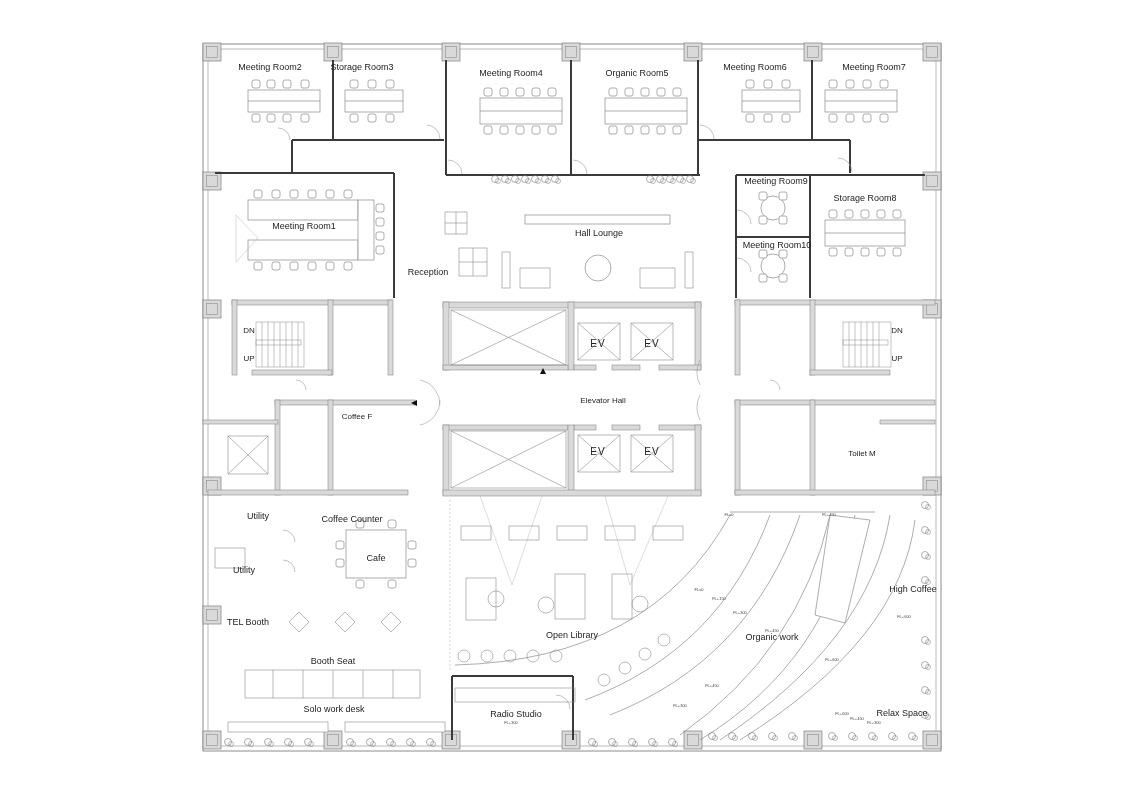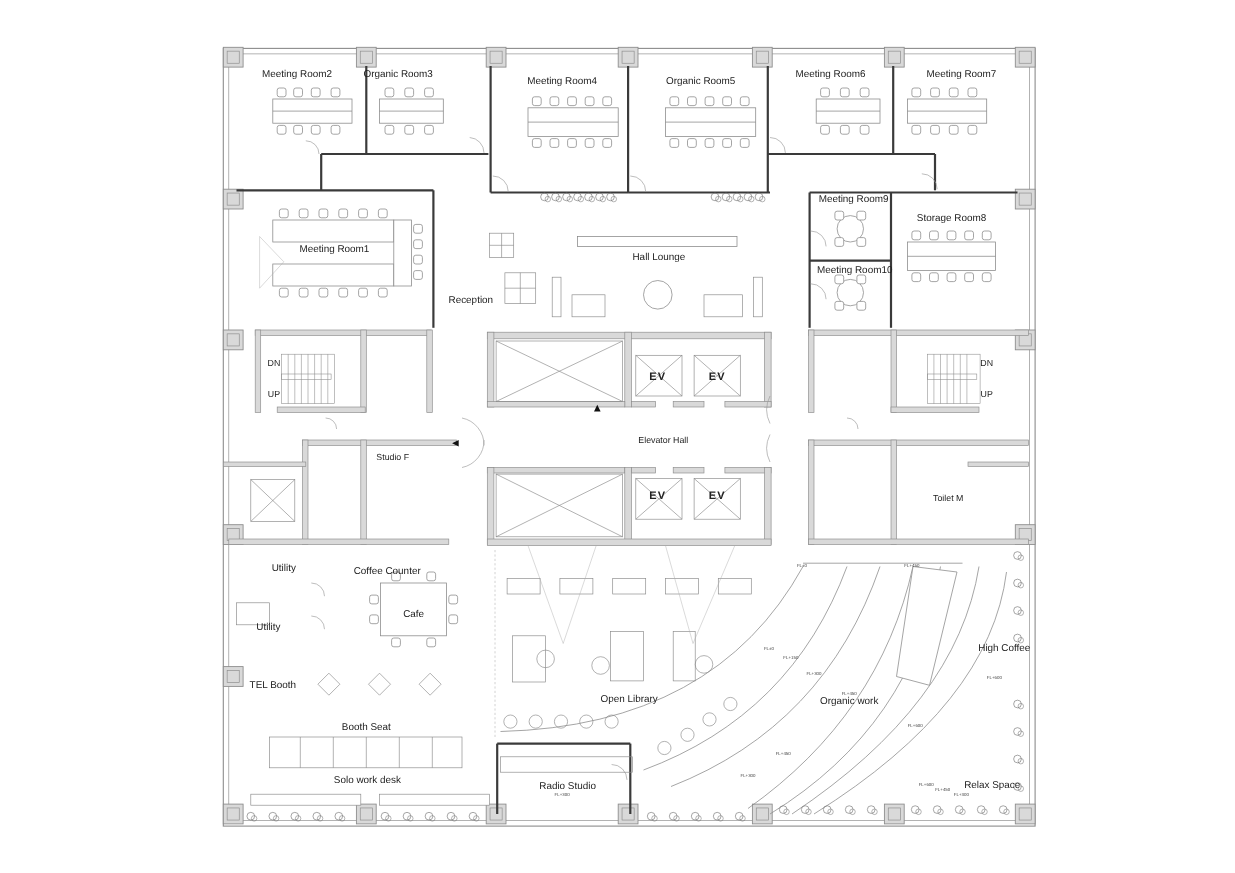--- a/index.html
+++ b/index.html
@@ -2,21 +2,21 @@
 <html><head>
 <meta charset="utf-8">
 <style>
   html, body { margin:0; padding:0; background:#ffffff; }
   body { width:1123px; height:794px; position:relative; overflow:hidden;
          font-family:"Liberation Sans", sans-serif; color:#222; }
   #plan { position:absolute; left:0; top:0; }
   .lbl { position:absolute; font-size:9px; color:#222; white-space:nowrap;
          transform:translate(-50%,-50%); }
   .lbl.small { font-size:4px; color:#444; }
-  .lbl.ev { font-size:10px; letter-spacing:1px;font-weight:bold; }
+  .lbl.ev { font-size:10px; letter-spacing:1px; }
 </style>
 </head>
 <body>
 
 <svg id="plan" width="1123" height="794" viewBox="0 0 1123 794">
   <defs>
     <g id="chair">
         <rect x="-4" y="-4" width="8" height="8" rx="2" fill="#fff" stroke="#8a8a8a" stroke-width="0.7"></rect>
       </g>
     <g id="pillar">
@@ -431,33 +431,33 @@
   </g>
 
   <line x1="450" y1="500" x2="450" y2="670" stroke="#bbb" stroke-width="0.6" stroke-dasharray="2,2"></line>
 
   <polygon points="543,368 540,374 546,374" fill="#111"></polygon>
   <polygon points="411,403 417,400 417,406" fill="#111"></polygon>
 </svg>
 
 <div id="labels">
   <div class="lbl" style="left:270px;top:67px">Meeting Room2</div>
-  <div class="lbl" style="left:362px;top:67px">Organic Room3</div>
+  <div class="lbl" style="left:362px;top:67px">Storage Room3</div>
   <div class="lbl" style="left:511px;top:73px">Meeting Room4</div>
   <div class="lbl" style="left:637px;top:73px">Organic Room5</div>
   <div class="lbl" style="left:755px;top:67px">Meeting Room6</div>
   <div class="lbl" style="left:874px;top:67px">Meeting Room7</div>
   <div class="lbl" style="left:304px;top:226px">Meeting Room1</div>
   <div class="lbl" style="left:428px;top:272px">Reception</div>
   <div class="lbl" style="left:599px;top:233px">Hall Lounge</div>
   <div class="lbl" style="left:776px;top:181px">Meeting Room9</div>
   <div class="lbl" style="left:865px;top:198px">Storage Room8</div>
   <div class="lbl" style="left:777px;top:245px">Meeting Room10</div>
   <div class="lbl" style="left:603px;top:400px;font-size:8px">Elevator Hall</div>
-  <div class="lbl" style="left:357px;top:416px;font-size:8px">Studio F</div>
+  <div class="lbl" style="left:357px;top:416px;font-size:8px">Coffee F</div>
   <div class="lbl" style="left:862px;top:453px;font-size:8px">Toilet M</div>
   <div class="lbl" style="left:258px;top:516px">Utility</div>
   <div class="lbl" style="left:352px;top:519px">Coffee Counter</div>
   <div class="lbl" style="left:376px;top:558px">Cafe</div>
   <div class="lbl" style="left:244px;top:570px">Utility</div>
   <div class="lbl" style="left:248px;top:622px">TEL Booth</div>
   <div class="lbl" style="left:572px;top:635px">Open Library</div>
   <div class="lbl" style="left:913px;top:589px">High Coffee</div>
   <div class="lbl" style="left:772px;top:637px">Organic work</div>
   <div class="lbl" style="left:333px;top:661px">Booth Seat</div>

